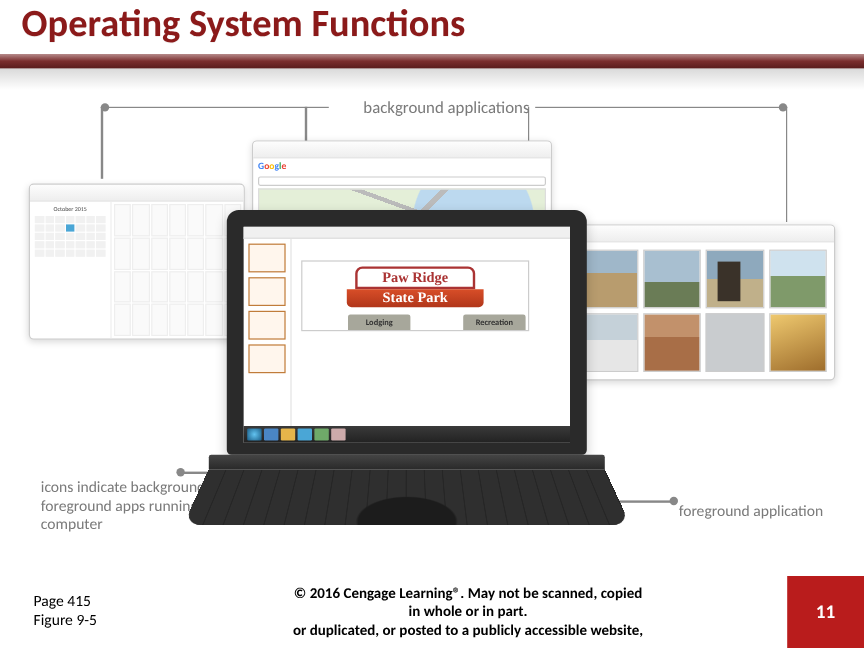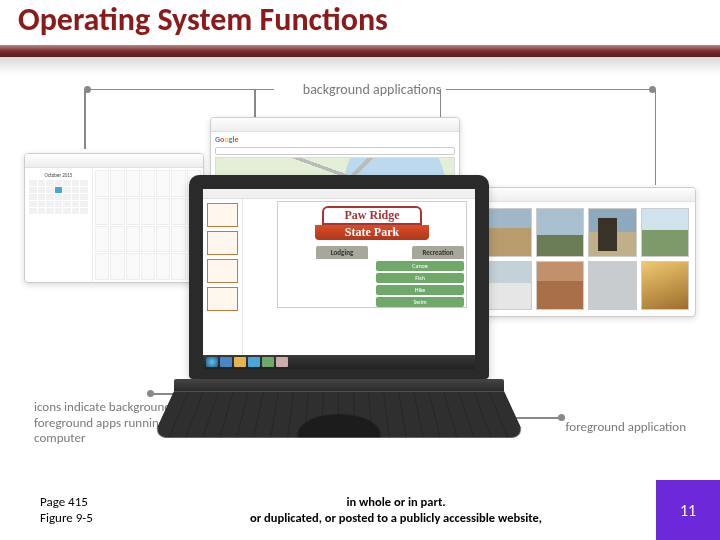--- a/index.html
+++ b/index.html
@@ -143,21 +143,21 @@
   .screen {
     background: #fff;
     height: 180px;
     display: flex;
     flex-direction: column;
   }
   .win-tb { height: 10px; background: #f0f0f0; border-bottom: 1px solid #ddd; }
   .app { flex: 1; display: flex; }
   .slide-thumbs { width: 40px; border-right: 1px solid #e3e3e3; display:flex; flex-direction:column; gap:4px; padding:4px; }
   .slide-thumbs span { height: 24px; border: 1px solid #c07c3a; background: #fff6ed; }
-  .slide-main { flex: 1; display:flex; align-items:flex-start; justify-content:flex-end; padding:2px 8px 2px 8px; }
+  .slide-main { flex: 1; display:flex; align-items:flex-start; justify-content:flex-start; padding:18px 8px 2px 8px; }
   .slide {
     width: 190px;
     border: 1px solid #ccc;
     background: #fff;
     display:flex; flex-direction:column; align-items:center;
   }
   .park-name {
     width: 100px; margin-top:4px;
     border: 2px solid #a33; border-radius: 6px 6px 0 0;
     background: #fff; padding: 0 2px; text-align:center;
@@ -213,32 +213,33 @@
     position: absolute; left: 126px; top: 306px; width: 64px; height: 1.5px; background:#888;
   }
   .conn-left::before { content:""; position:absolute; left:-3px; top:-3px; width:7px; height:7px; border-radius:50%; background:#888; }
   .conn-right {
     position: absolute; right: 134px; top: 330px; width: 90px; height: 1.5px; background:#888;
   }
   .conn-right::after { content:""; position:absolute; right:-3px; top:-3px; width:7px; height:7px; border-radius:50%; background:#888; }
 
   .footer {
     position: absolute;
-    left: 16px; right: 0; bottom: 0;
+    left: 4px; right: 0; bottom: 0;
     height: 60px;
     display: flex;
     align-items: center;
     justify-content: space-between;
   }
   .page-ref { width: 120px; padding-left: 24px; font-size: 13px; line-height: 1.25; }
   .copyright { flex: 1; text-align: center; font-size: 12.5px; line-height: 1.25; font-weight: 600; }
   .slide-num {
-    width: 64px; height: 60px; background: #6d28d9; color: #fff;
+    width: 64px; height: 60px; background: #b91c1c; color: #fff;
     display: flex; align-items: center; justify-content: center;
     font-size: 16px;
+    font-weight: bold;
   }
 </style>
 </head>
 <body>
 
 <div class="title-area">
   <div class="title">Operating System Functions</div>
 </div>
 <div class="bar"></div>
 
@@ -367,26 +368,20 @@
           <div class="slide-main">
             <div class="slide">
               <div class="park-name">Paw Ridge</div>
               <div class="park-sub">State Park</div>
               <div class="sections">
                 <div>
                   <div class="sec-hdr">Lodging</div>
                 </div>
                 <div>
                   <div class="sec-hdr">Recreation</div>
-                  <div class="sec-items">
-                    <span>Canoe</span>
-                    <span>Fish</span>
-                    <span>Hike</span>
-                    <span>Swim</span>
-                  </div>
                 </div>
               </div>
             </div>
           </div>
         </div>
         <div class="taskbar">
           <span class="tb-start"></span>
           <span class="tb1"></span>
           <span class="tb2"></span>
           <span class="tb3"></span>
@@ -405,17 +400,18 @@
   <div class="conn-right"></div>
   <div class="callout-right">foreground application</div>
 </div>
 
 <div class="footer">
   <div class="page-ref">
     <div>Page 415</div>
     <div>Figure 9-5</div>
   </div>
   <div class="copyright">
+    <div>© 2016 Cengage Learning®. May not be scanned, copied</div>
     <div>in whole or in part.</div>
     <div>or duplicated, or posted to a publicly accessible website,</div>
   </div>
   <div class="slide-num">11</div>
 </div>
 
 </body></html>

